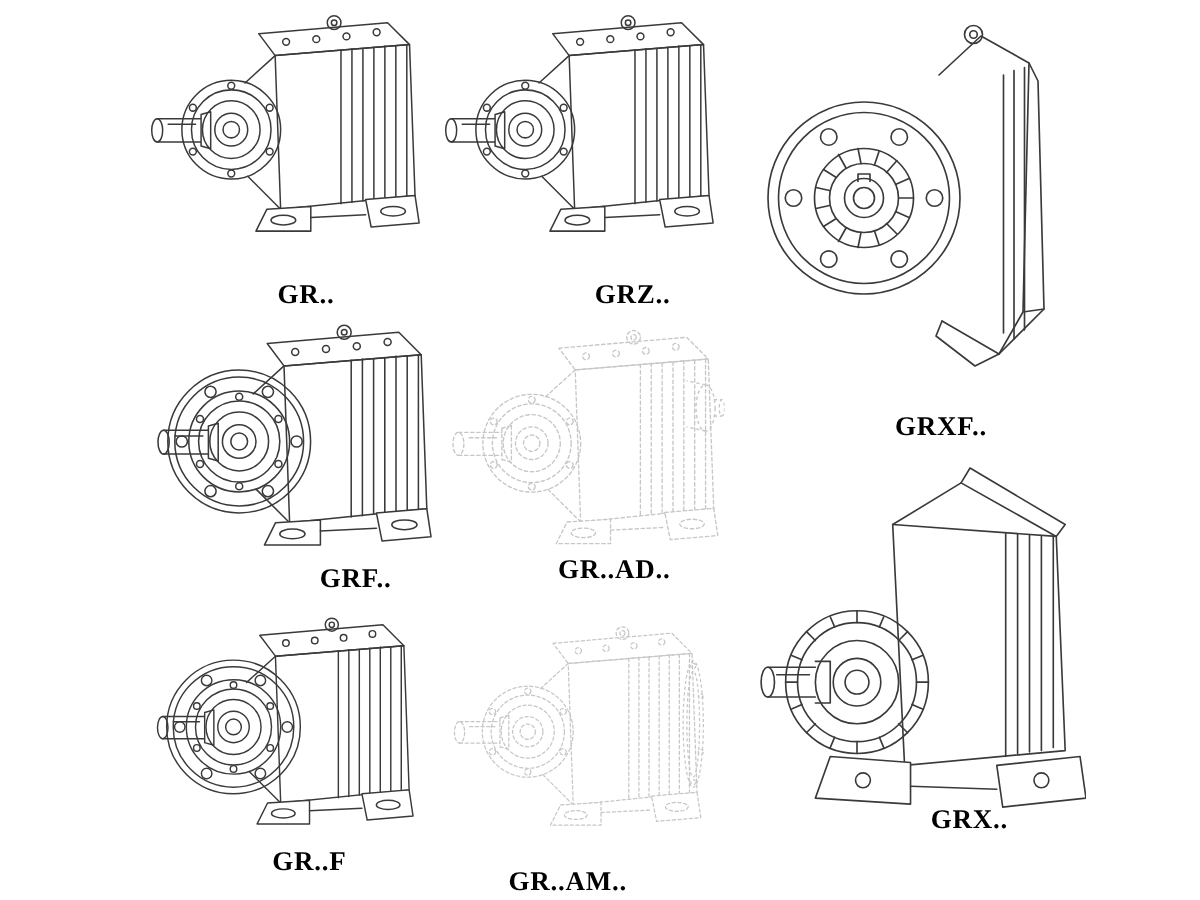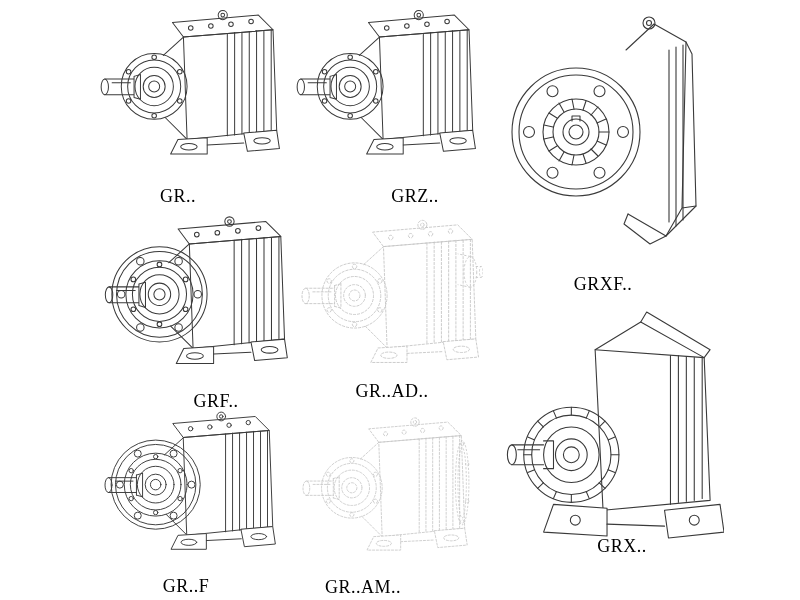--- a/index.html
+++ b/index.html
@@ -7,22 +7,22 @@
     width:800px;height:600px;position:relative;overflow:hidden;
     background:#ffffff;
     font-family:"Liberation Serif", serif;
   }
   .cell{position:absolute}
   .cell svg{width:100%;height:100%;stroke:currentColor;fill:none;stroke-width:1.1}
   .ink{color:#3a3a3a}
   .ghost{color:#c7c7c7}
   .ghost svg{stroke-dasharray:2.5 2;stroke-width:1}
   .lbl{
-    position:absolute;font-weight:normal;font-size:18px;color:#000;
-    text-align:center;letter-spacing:.5px;white-space:nowrap;
+    position:absolute;font-weight:bold;font-size:18px;color:#000;
+    text-align:right;letter-spacing:.5px;white-space:nowrap;
   }
   .defs{position:absolute;width:0;height:0;overflow:hidden}
 </style>
 </head>
 <body>
 
 <svg class="defs" aria-hidden="true">
   <defs>
 
     <symbol id="sym-gb" viewBox="0 0 210 190">
@@ -144,52 +144,52 @@
       <use href="#sym-gb"></use>
     </svg>
 </div>
 <div class="lbl" style="left:133px;top:186px;width:90px">GR..</div>
 
 <div class="cell ink" style="left:288px;top:2px;width:192px;height:178px">
   <svg viewBox="0 0 210 190">
       <use href="#sym-gb"></use>
     </svg>
 </div>
-<div class="lbl" style="left:370px;top:186px;width:90px">GRZ..</div>
+<div class="lbl" style="left:357px;top:186px;width:90px">GRZ..</div>
 
 <div class="cell ink" style="left:498px;top:2px;width:210px;height:266px">
   <svg viewBox="0 0 210 250">
       <use href="#sym-front"></use>
     </svg>
 </div>
 <div class="lbl" style="left:548px;top:274px;width:110px">GRXF..</div>
 
 <div class="cell ink" style="left:96px;top:210px;width:196px;height:178px">
   <svg viewBox="0 0 210 190">
       <use href="#sym-gb"></use>
       <use href="#sym-flg"></use>
     </svg>
 </div>
-<div class="lbl" style="left:171px;top:391px;width:90px">GRF..</div>
+<div class="lbl" style="left:171px;top:375px;width:90px">GRF..</div>
 
 <div class="cell ghost" style="left:290px;top:214px;width:196px;height:172px">
   <svg viewBox="0 0 210 190">
       <use href="#sym-gb"></use>
       <use href="#sym-ad"></use>
     </svg>
 </div>
-<div class="lbl" style="left:337px;top:381px;width:110px">GR..AD..</div>
+<div class="lbl" style="left:337px;top:369px;width:110px">GR..AD..</div>
 
 <div class="cell ink" style="left:92px;top:406px;width:192px;height:166px">
   <svg viewBox="0 0 210 190">
       <use href="#sym-gb"></use>
       <use href="#sym-flg"></use>
     </svg>
 </div>
-<div class="lbl" style="left:141px;top:576px;width:90px">GR..F</div>
+<div class="lbl" style="left:141px;top:564px;width:90px">GR..F</div>
 
 <div class="cell ghost" style="left:288px;top:412px;width:190px;height:160px">
   <svg viewBox="0 0 210 190">
       <use href="#sym-gb"></use>
       <use href="#sym-am"></use>
     </svg>
 </div>
 <div class="lbl" style="left:308px;top:577px;width:110px">GR..AM..</div>
 
 <div class="cell ink" style="left:496px;top:298px;width:228px;height:262px">

